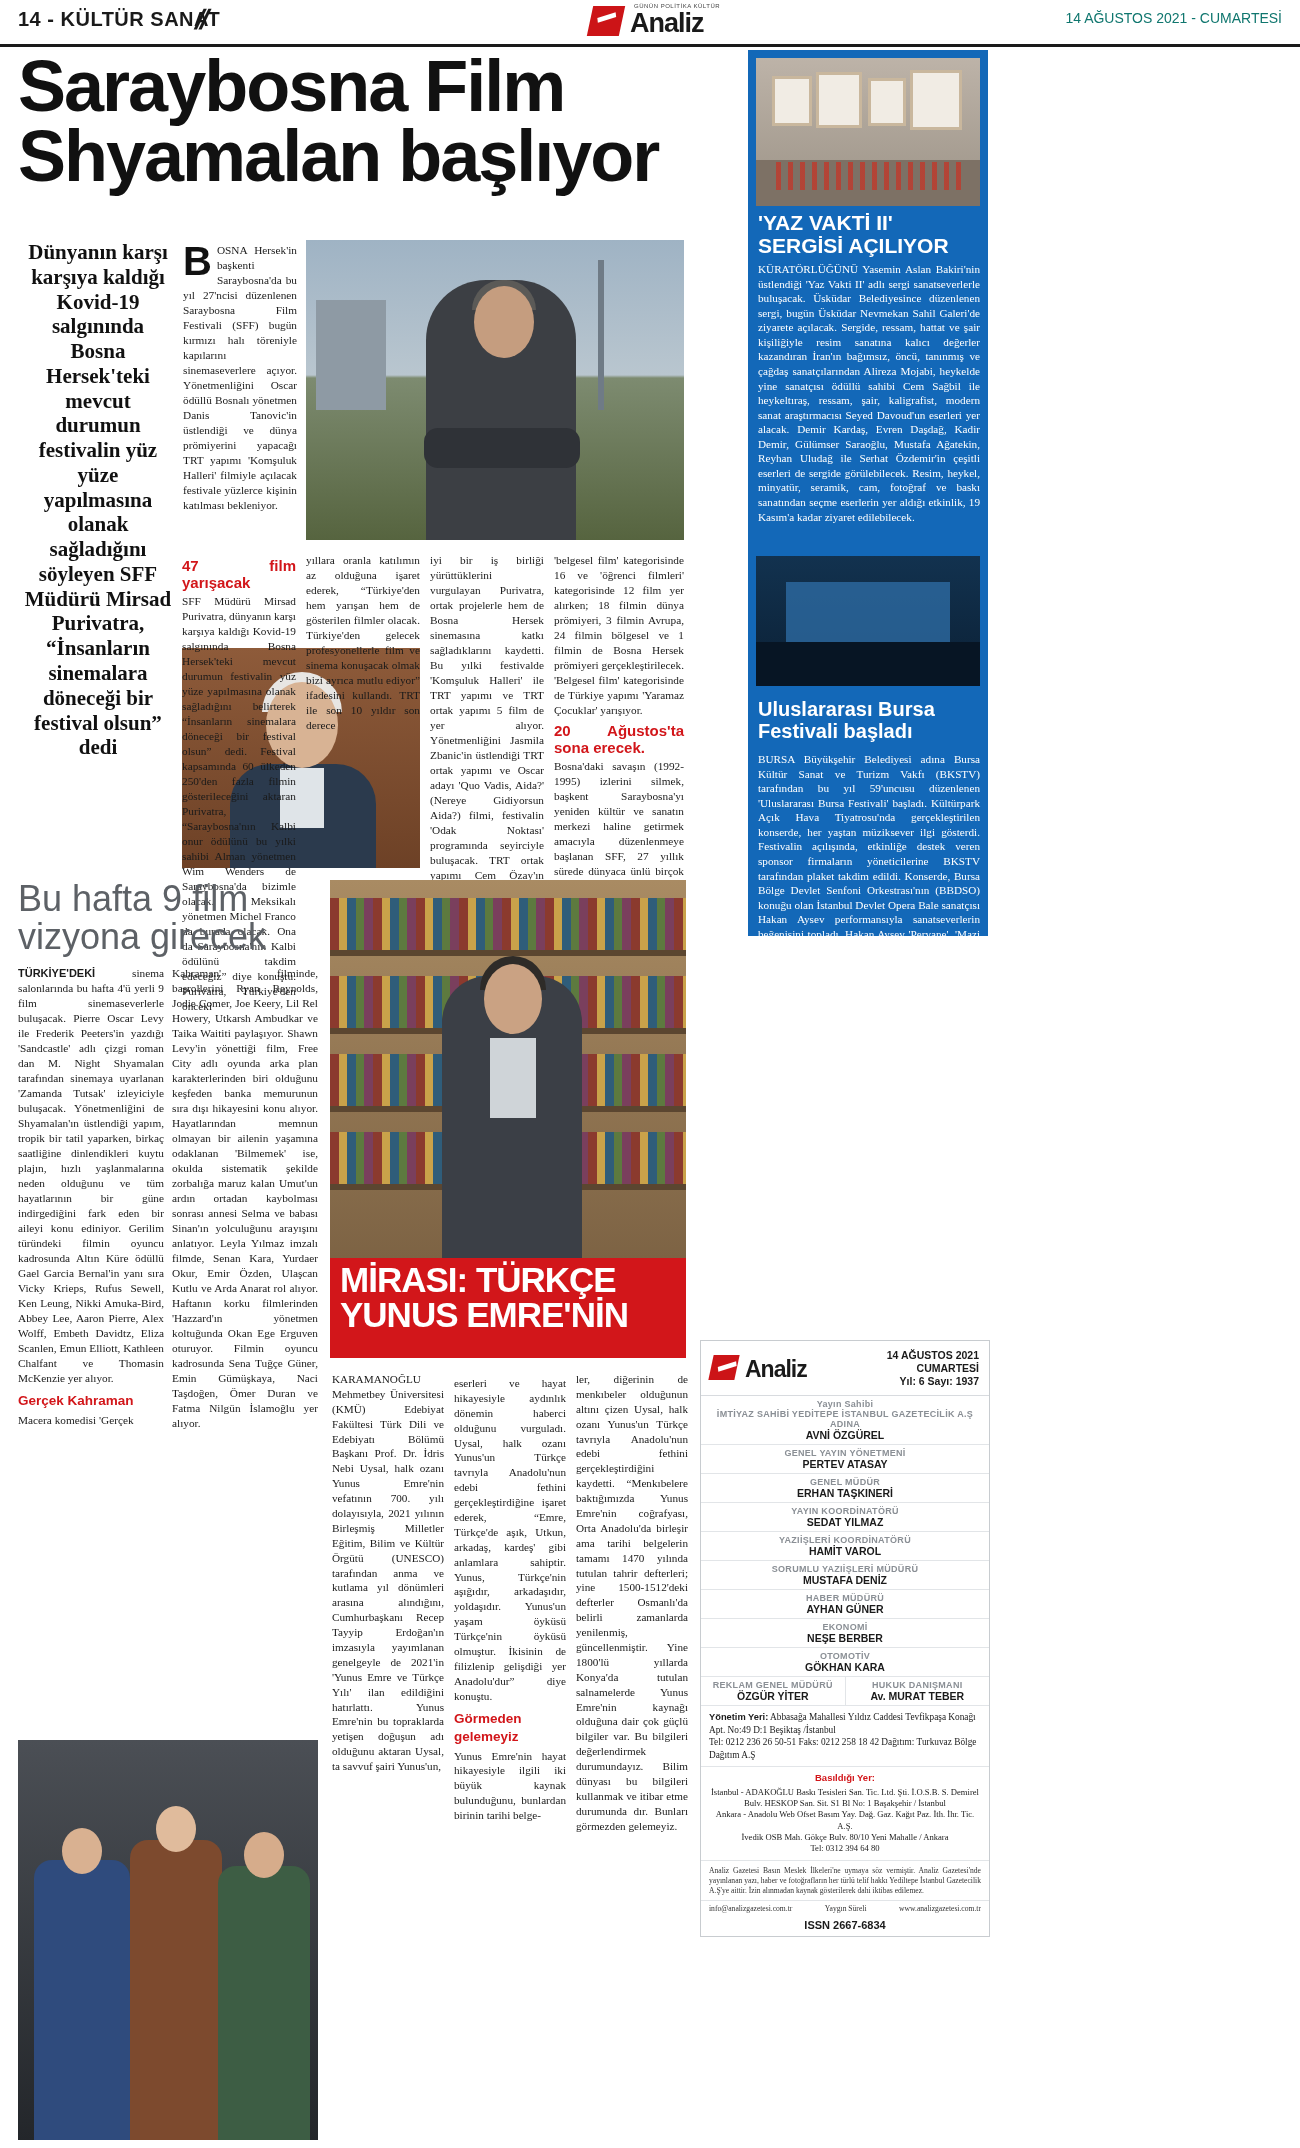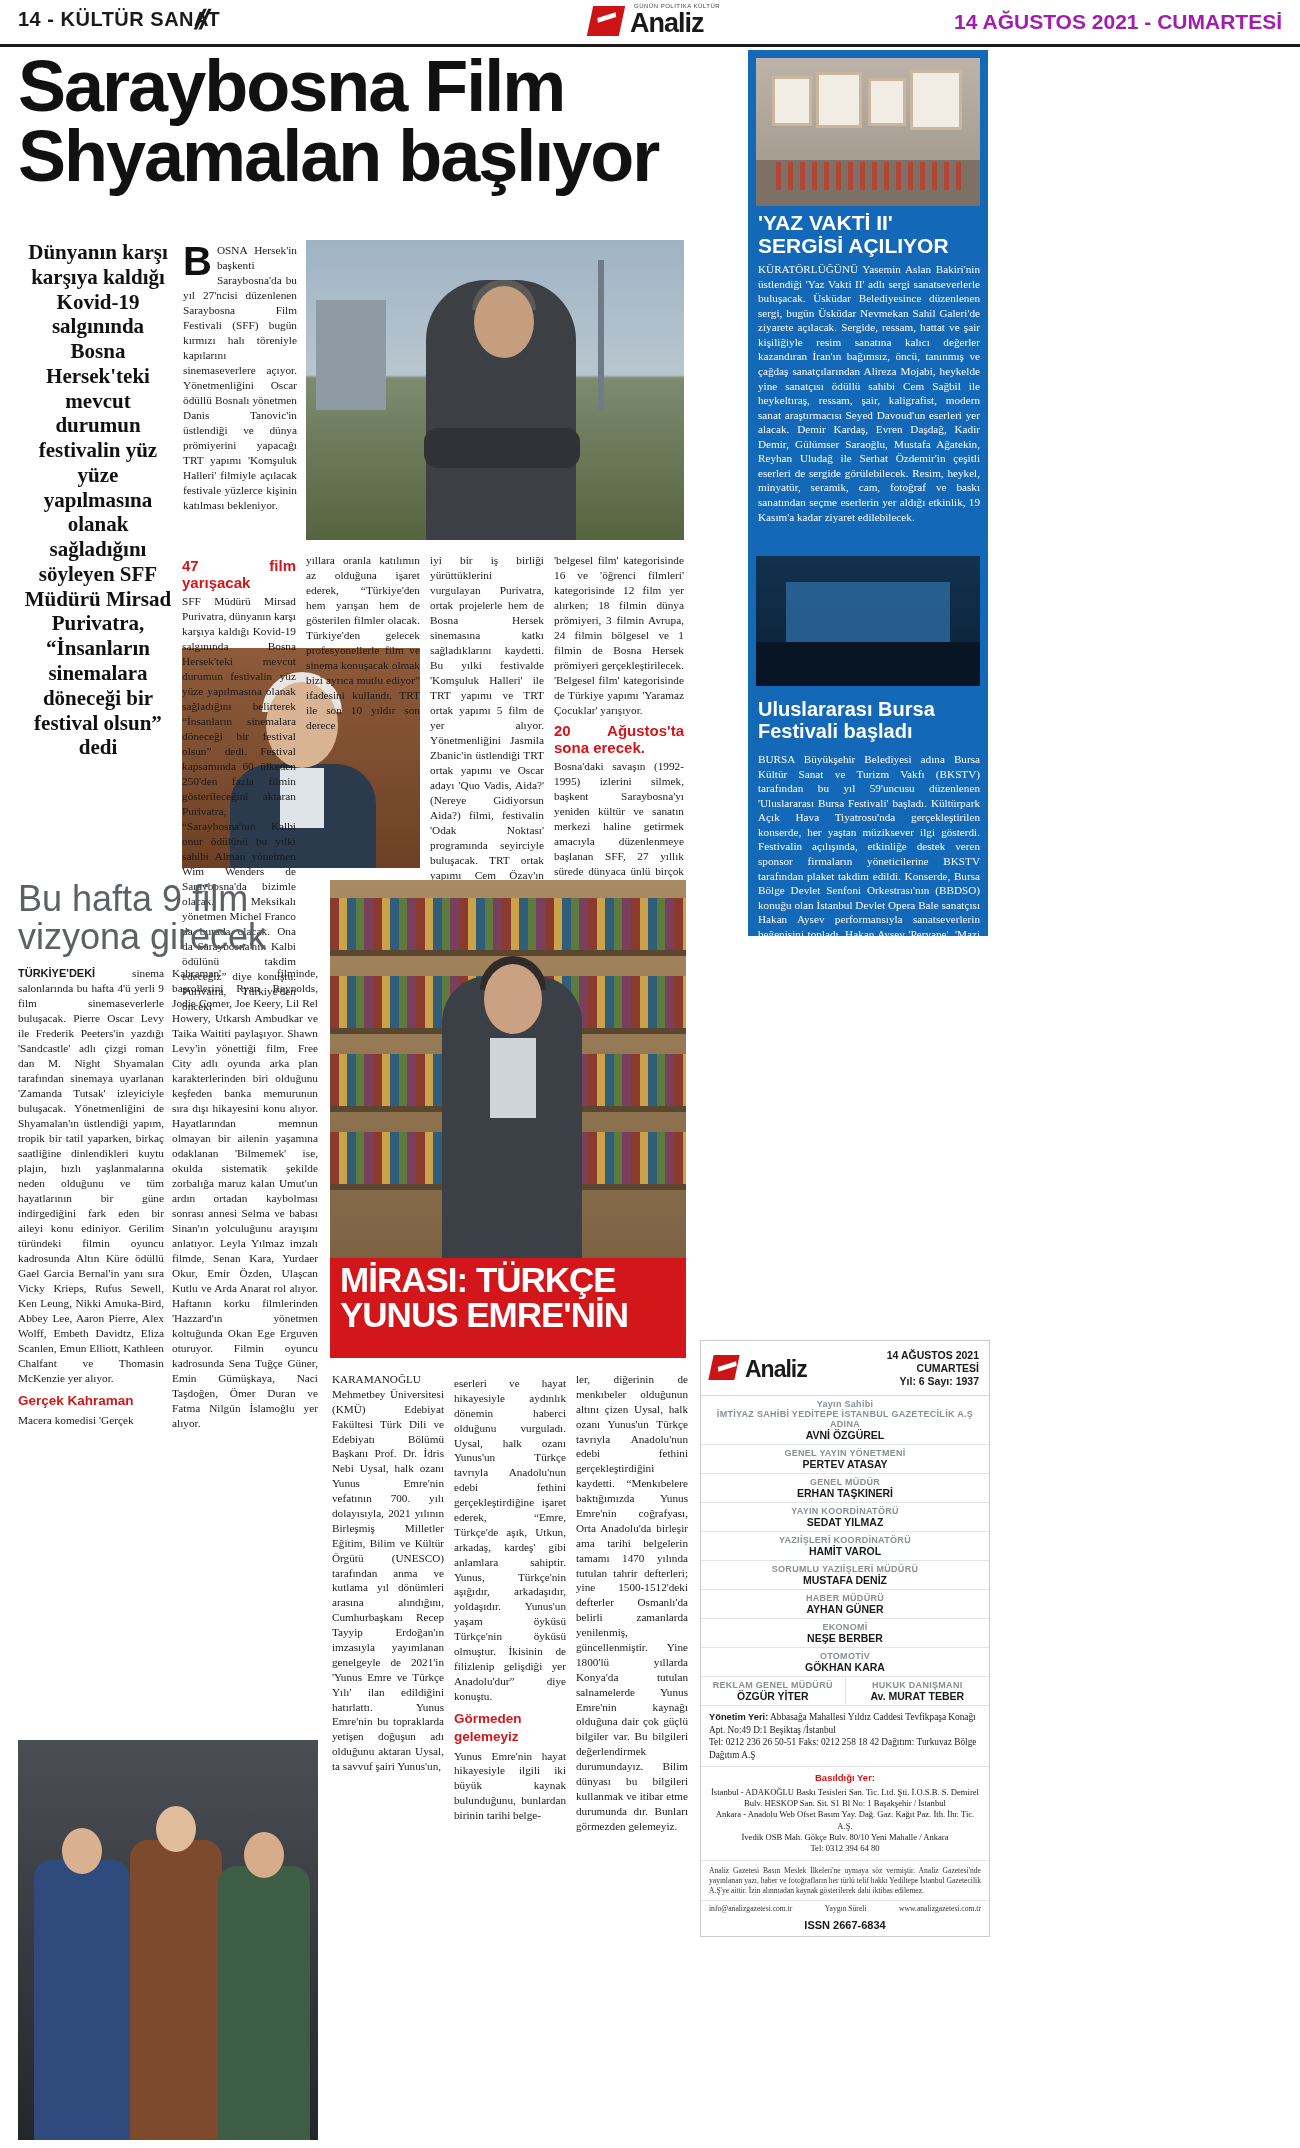--- a/index.html
+++ b/index.html
@@ -10,21 +10,21 @@
     color:#1a1a1a;
     position:relative;
     overflow:hidden;
   }
   .page{position:relative;width:1048px;height:2148px;padding-left:44px;}
 
   
   .masthead{position:absolute;left:0;top:0;width:1300px;height:44px;border-bottom:3px solid #1a1a1a;}
   .mh-left{position:absolute;left:18px;top:8px;font-family:"Liberation Sans",sans-serif;font-weight:bold;font-size:20px;color:#1a1a1a;letter-spacing:.5px;}
   .mh-slash{position:absolute;left:196px;top:4px;font-family:"Liberation Sans",sans-serif;font-weight:bold;font-size:28px;color:#1a1a1a;transform:skewX(-16deg);letter-spacing:-3px;}
-  .mh-right{position:absolute;right:18px;top:10px;font-family:"Liberation Sans",sans-serif;font-weight:bold;font-size:21px;color:#a21caf;}
+  .mh-right{position:absolute;right:18px;top:10px;font-family:"Liberation Sans",sans-serif;font-weight:normal;font-size:14px;color:#0f766e;}
   .logo{position:absolute;left:590px;top:4px;width:205px;height:36px;background:#ffffff;}
   .logo-red{position:absolute;left:0;top:2px;width:32px;height:30px;background:#cc1417;transform:skewX(-12deg);}
   .logo-red:after{content:"";position:absolute;left:7px;top:9px;width:18px;height:5px;background:#fff;transform:rotate(-18deg);}
   .logo-txt{position:absolute;left:40px;top:4px;font-family:"Liberation Sans",sans-serif;font-weight:bold;font-size:27px;color:#1a1a1a;letter-spacing:-1px;}
   .logo-sup{position:absolute;left:44px;top:-1px;font-family:"Liberation Sans",sans-serif;font-size:6px;color:#444;letter-spacing:.5px;}
 
   
   .headline{position:absolute;left:18px;top:52px;width:720px;
     font-family:"Liberation Sans",sans-serif;font-weight:bold;font-size:72px;line-height:.97;
     color:#111;letter-spacing:-2px;}

